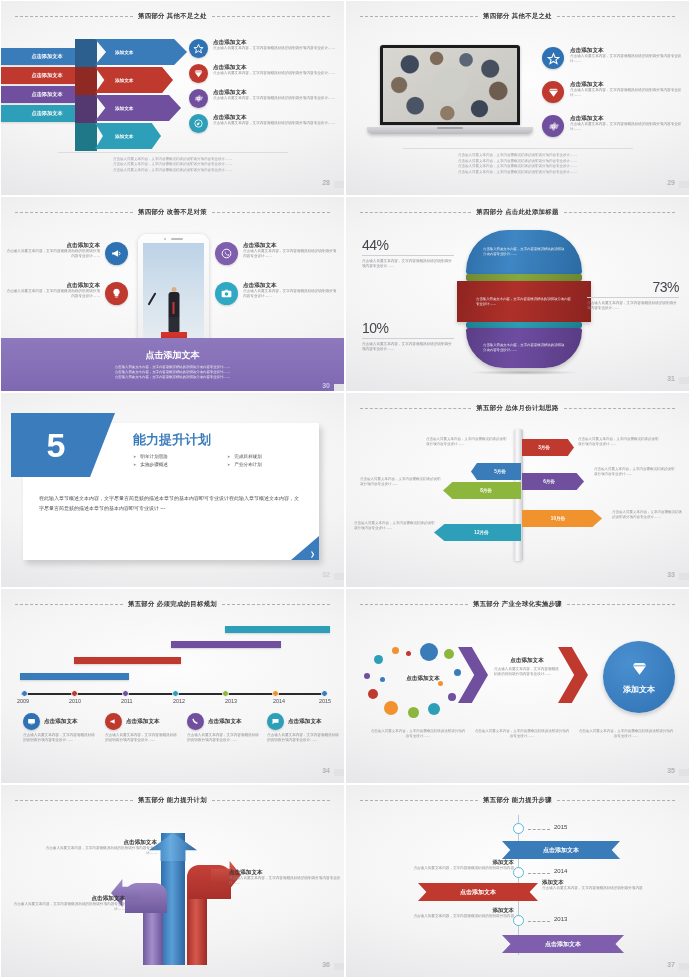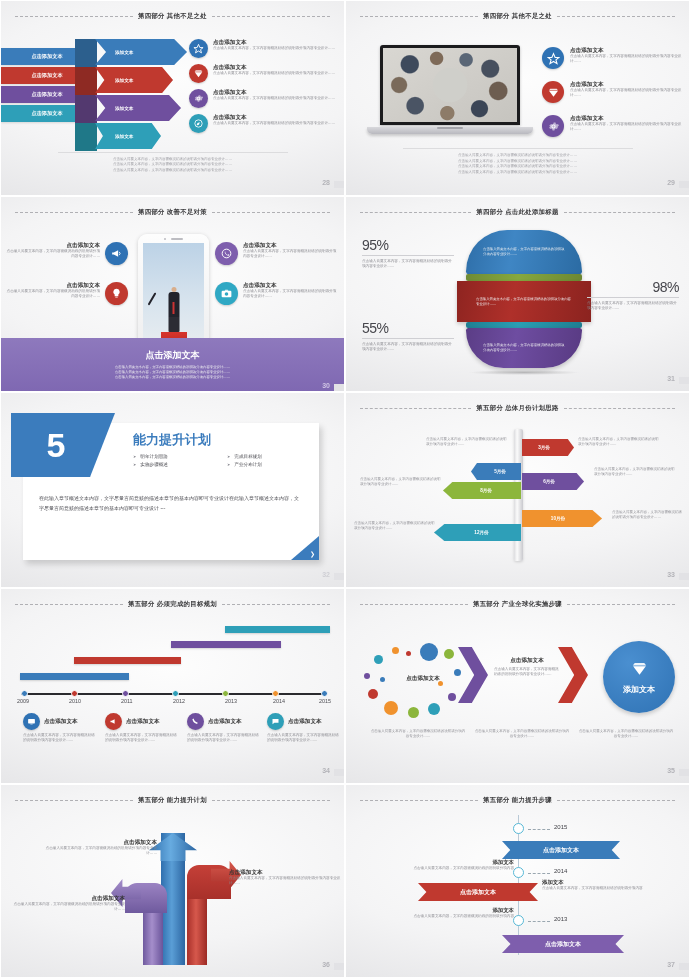--- a/index.html
+++ b/index.html
@@ -557,31 +557,31 @@
         <span class="p-cn-w" style="font-size:3.4px;width:96px">点击输入简要文本内容，文字内容需概况精练的说明该分项内容专业设计……</span>
       </div>
       <div class="seg s2b"></div>
       <div class="seg s3">
         <span class="p-cn-w" style="font-size:3.4px;width:82px">点击输入简要文本内容，文字内容需概况精练的说明该分项内容专业设计……</span>
       </div>
       <div class="shadow"></div>
     </div>
 
     <div class="pctblk" style="left:16px;top:40px">
-      <div class="n">95%</div>
+      <div class="n">44%</div>
       <div class="ln"></div>
       <div class="p-cn">点击输入简要文本内容，文字内容需概况精练的说明该分项内容专业设计……</div>
     </div>
     <div class="pctblk" style="left:16px;top:123px">
-      <div class="n">55%</div>
+      <div class="n">10%</div>
       <div class="ln"></div>
       <div class="p-cn">点击输入简要文本内容，文字内容需概况精练的说明该分项内容专业设计……</div>
     </div>
     <div class="pctblk" style="right:10px;top:82px;text-align:right">
-      <div class="n">98%</div>
+      <div class="n">73%</div>
       <div class="ln"></div>
       <div class="p-cn" style="text-align:left">点击输入简要文本内容，文字内容需概况精练的说明该分项内容专业设计……</div>
     </div>
     <div class="pgno">31</div>
   </div>
 
   <div class="slide">
     <div class="card">
       <div class="tag">
         <span class="num">5</span>

